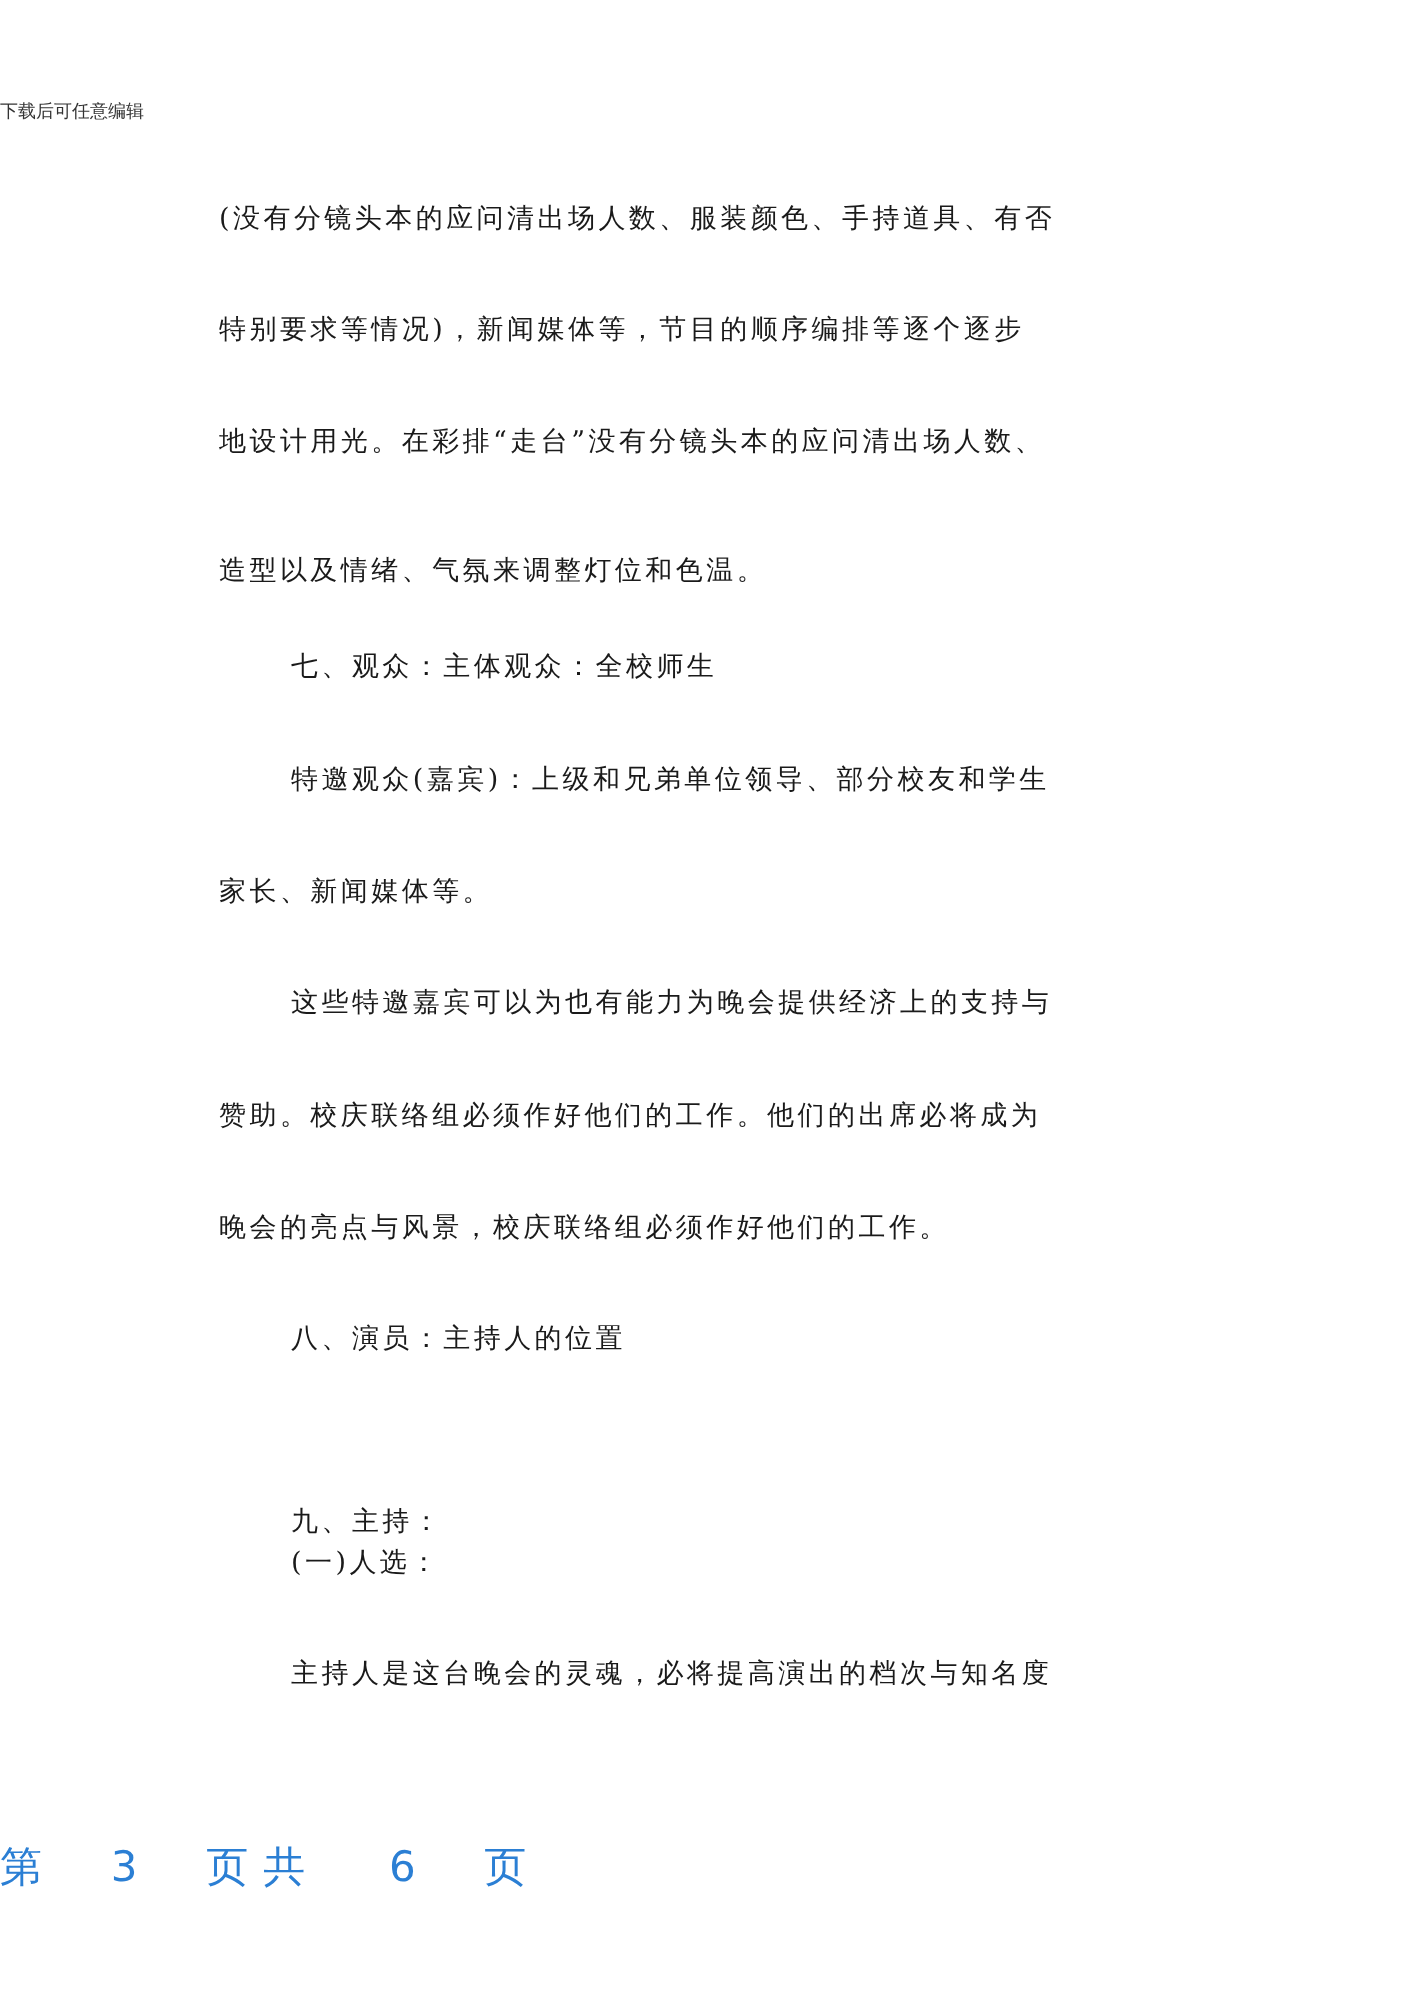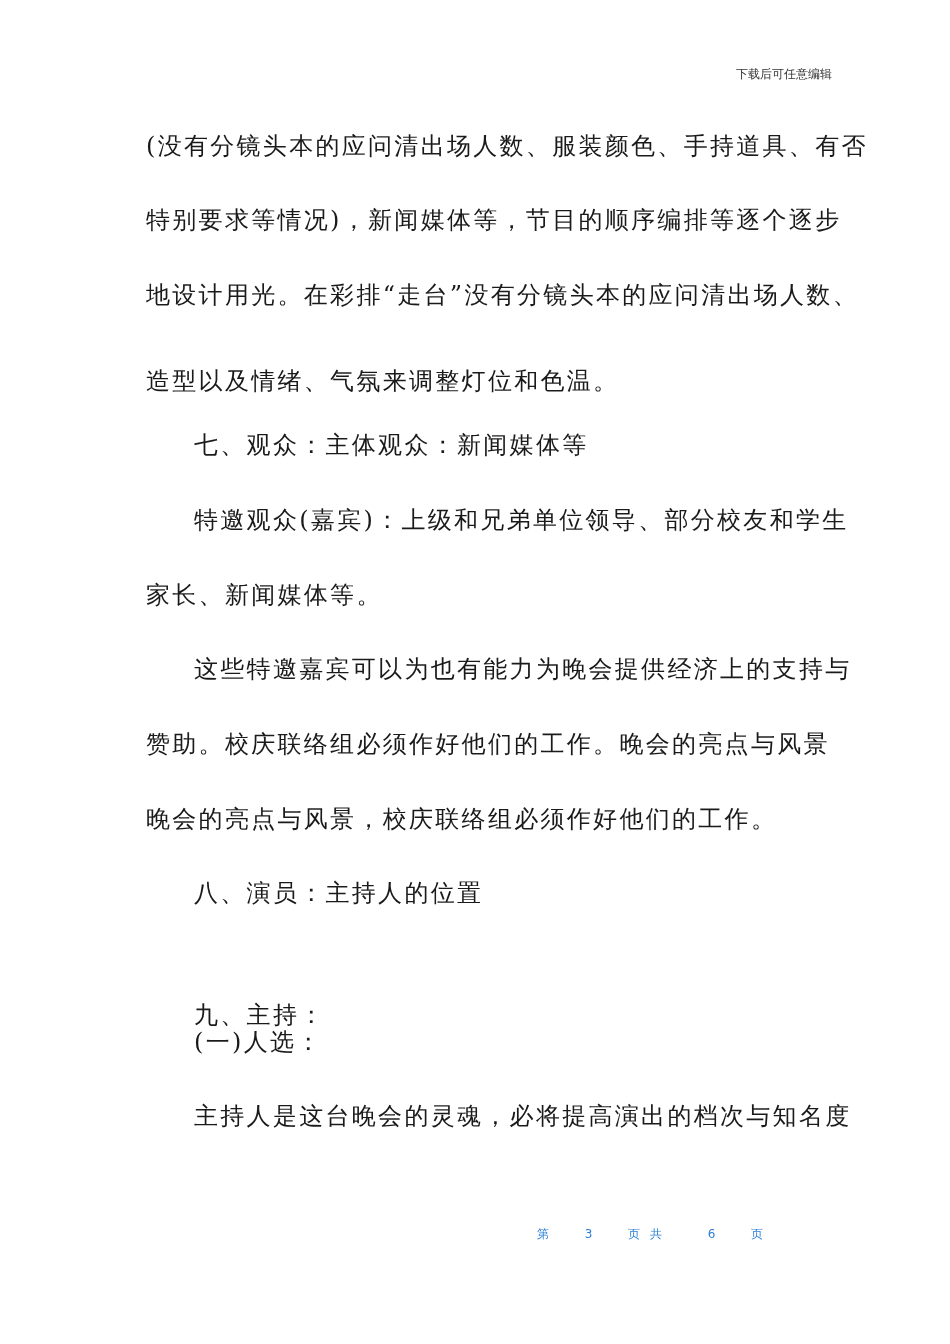--- a/index.html
+++ b/index.html
@@ -1,43 +1,43 @@
 <!DOCTYPE html>
 <html><head>
   <meta charset="utf-8">
   <style>
     html, body { margin: 0; padding: 0; background: #ffffff; }
     body { width: 950px; height: 1344px; position: relative; overflow: hidden;
            font-family: "DejaVu Serif", "Liberation Serif", serif; color: #1a1a1a; }
-    .header { position: absolute; top: 66px; left: 0; width: 832px; text-align: right;
+    .header { position: absolute; top: 66px; left: 0; width: 832px; text-align: left;
               font-size: 12px; color: #333; font-family: "DejaVu Sans", sans-serif; }
     .content { position: absolute; top: 0; left: 146px; width: 660px; }
-    .line { position: absolute; left: 0; font-size: 24px; line-height: 30px; white-space: nowrap;
+    .line { position: absolute; left: 0; font-size: 18px; line-height: 30px; white-space: nowrap;
             letter-spacing: 2.3px; }
     .indent { left: 48px; }
-    .footer { position: absolute; top: 1226px; left: 0; width: 763px; text-align: right;
-              font-size: 12px; color: #2b7fd4; font-family: "DejaVu Sans", sans-serif; }
+    .footer { position: absolute; top: 1226px; left: 0; width: 763px; text-align: left;
+              font-size: 28px; color: #2b7fd4; font-family: "DejaVu Sans", sans-serif; }
     .footer span { display: inline-block; }
     .gap { width: 28px; }
   </style>
 </head>
 <body>
 
 <div class="header">下载后可任意编辑</div>
 
 <div class="content">
   <div class="line" style="top:131px">(没有分镜头本的应问清出场人数、服装颜色、手持道具、有否</div>
   <div class="line" style="top:205px">特别要求等情况)，新闻媒体等，节目的顺序编排等逐个逐步</div>
   <div class="line" style="top:280px">地设计用光。在彩排“走台”没有分镜头本的应问清出场人数、</div>
   <div class="line" style="top:366px">造型以及情绪、气氛来调整灯位和色温。</div>
-  <div class="line indent" style="top:430px">七、观众：主体观众：新闻媒体等</div>
+  <div class="line indent" style="top:430px">七、观众：主体观众：全校师生</div>
   <div class="line indent" style="top:505px">特邀观众(嘉宾)：上级和兄弟单位领导、部分校友和学生</div>
   <div class="line" style="top:580px">家长、新闻媒体等。</div>
   <div class="line indent" style="top:654px">这些特邀嘉宾可以为也有能力为晚会提供经济上的支持与</div>
-  <div class="line" style="top:729px">赞助。校庆联络组必须作好他们的工作。晚会的亮点与风景</div>
+  <div class="line" style="top:729px">赞助。校庆联络组必须作好他们的工作。他们的出席必将成为</div>
   <div class="line" style="top:804px">晚会的亮点与风景，校庆联络组必须作好他们的工作。</div>
   <div class="line indent" style="top:878px">八、演员：主持人的位置</div>
   <div class="line indent" style="top:1000px">九、主持：</div>
   <div class="line indent" style="top:1027px">(一)人选：</div>
   <div class="line indent" style="top:1101px">主持人是这台晚会的灵魂，必将提高演出的档次与知名度</div>
 </div>
 
 <div class="footer">
   <span>第</span>
   <span class="gap"></span>

